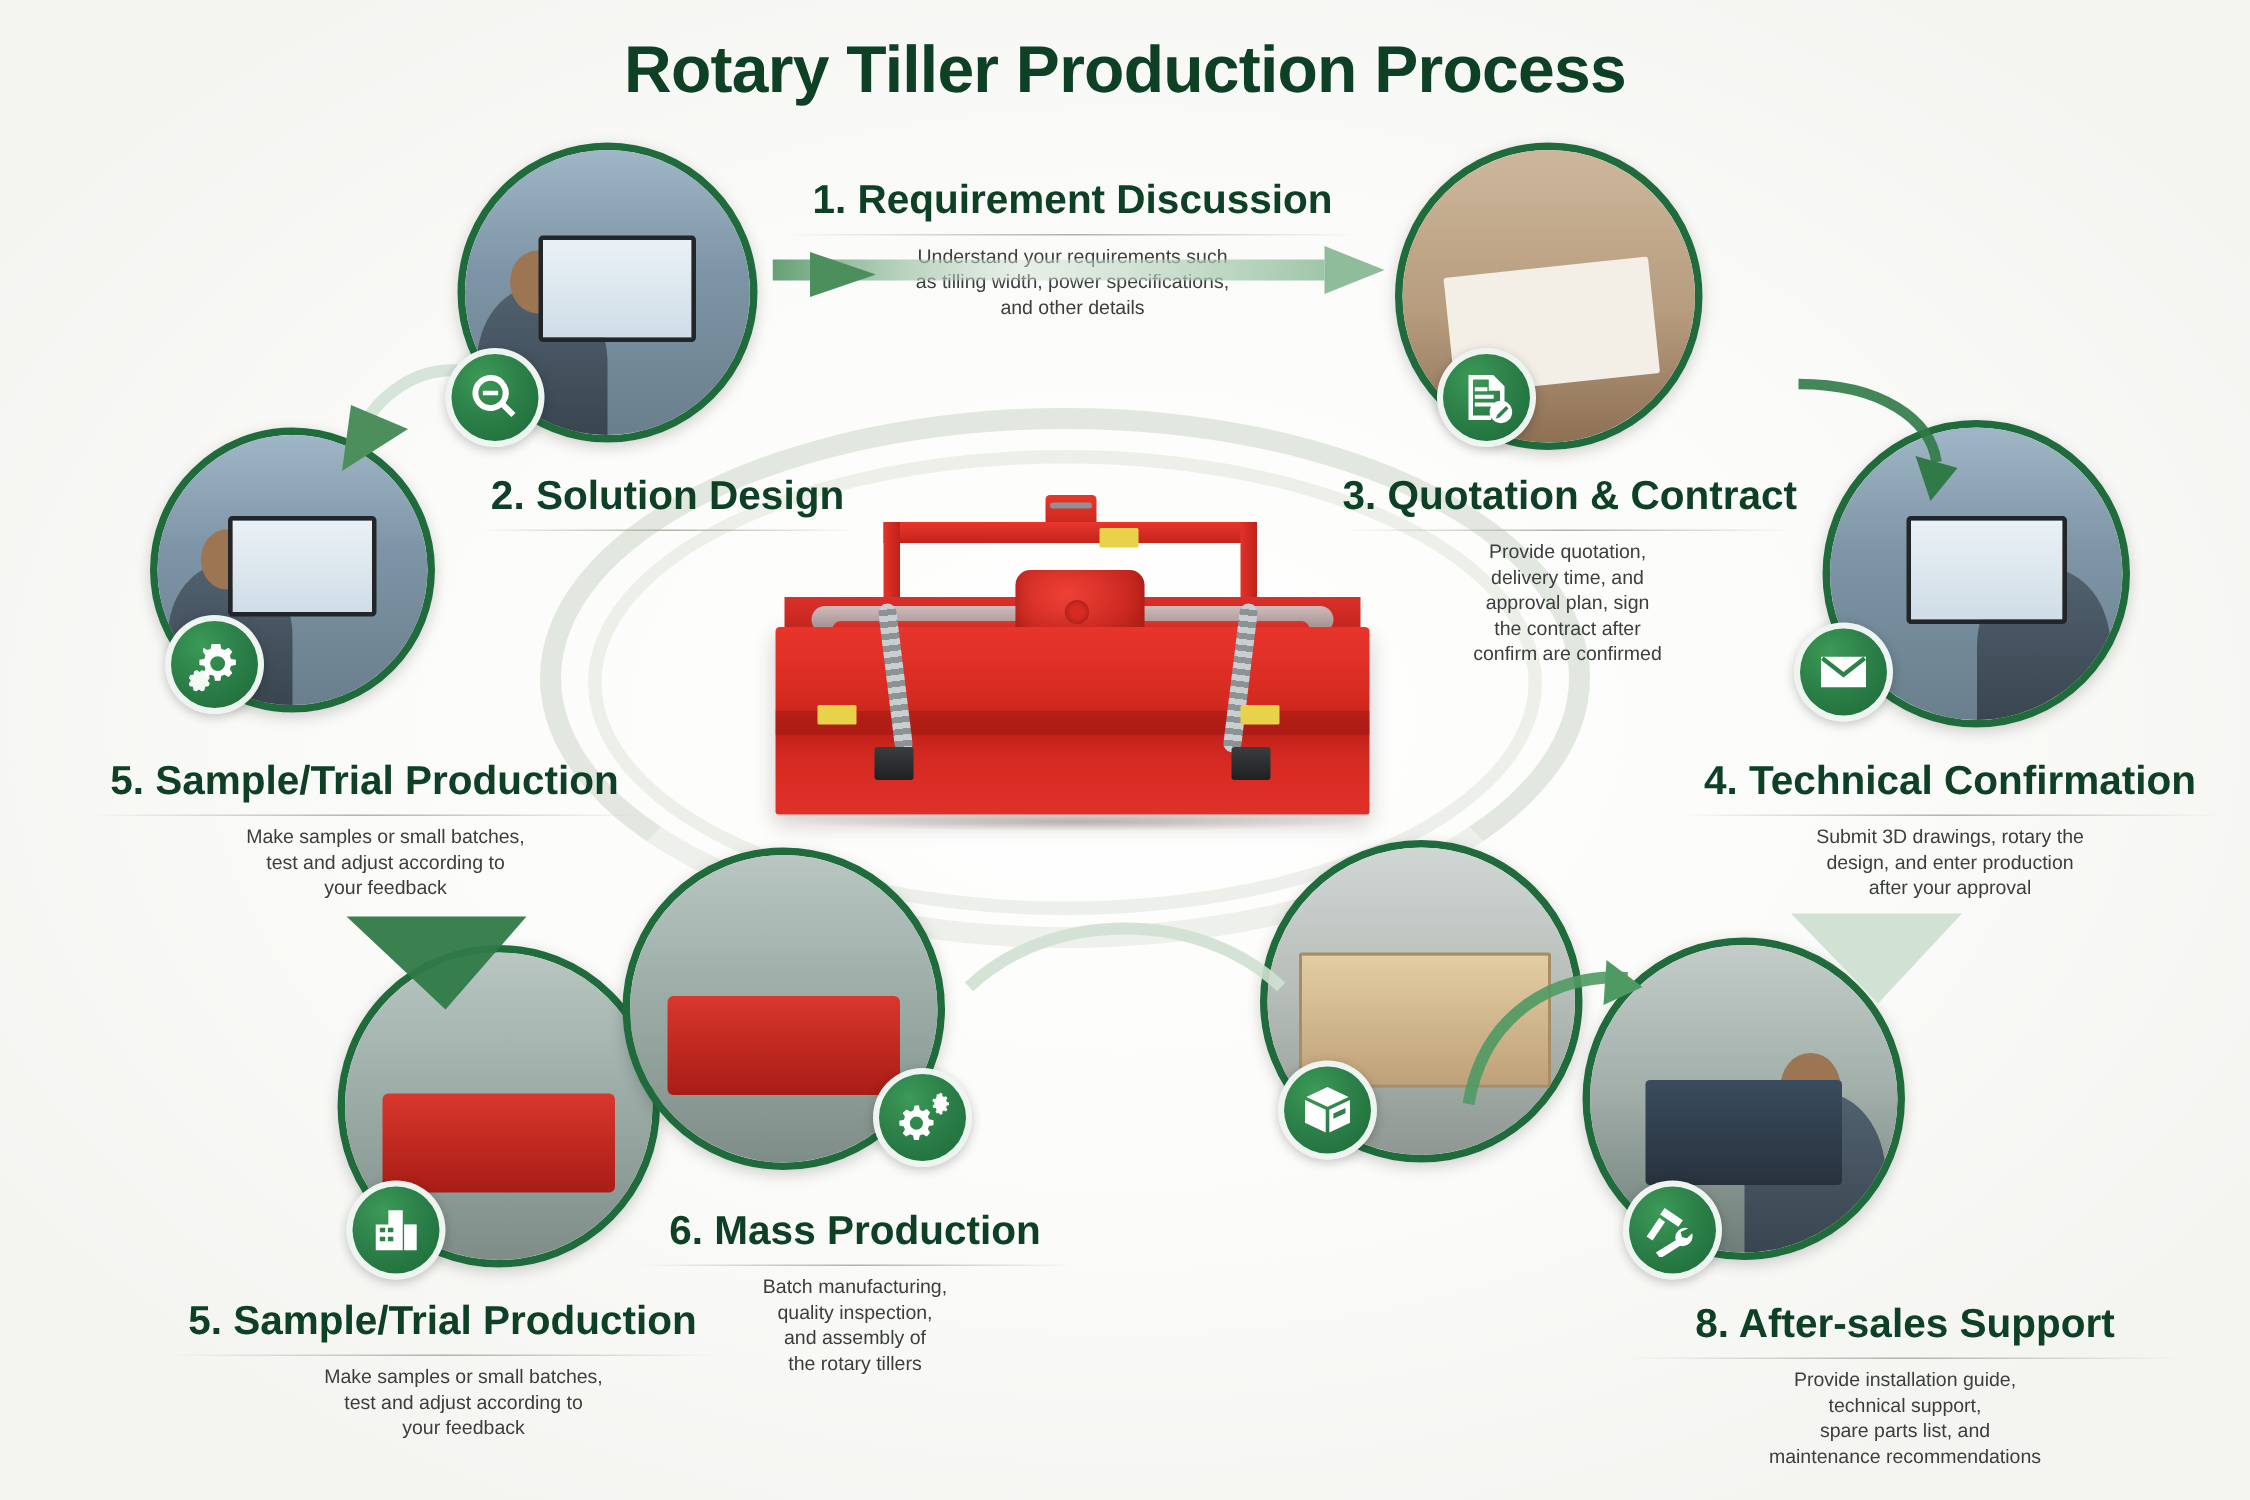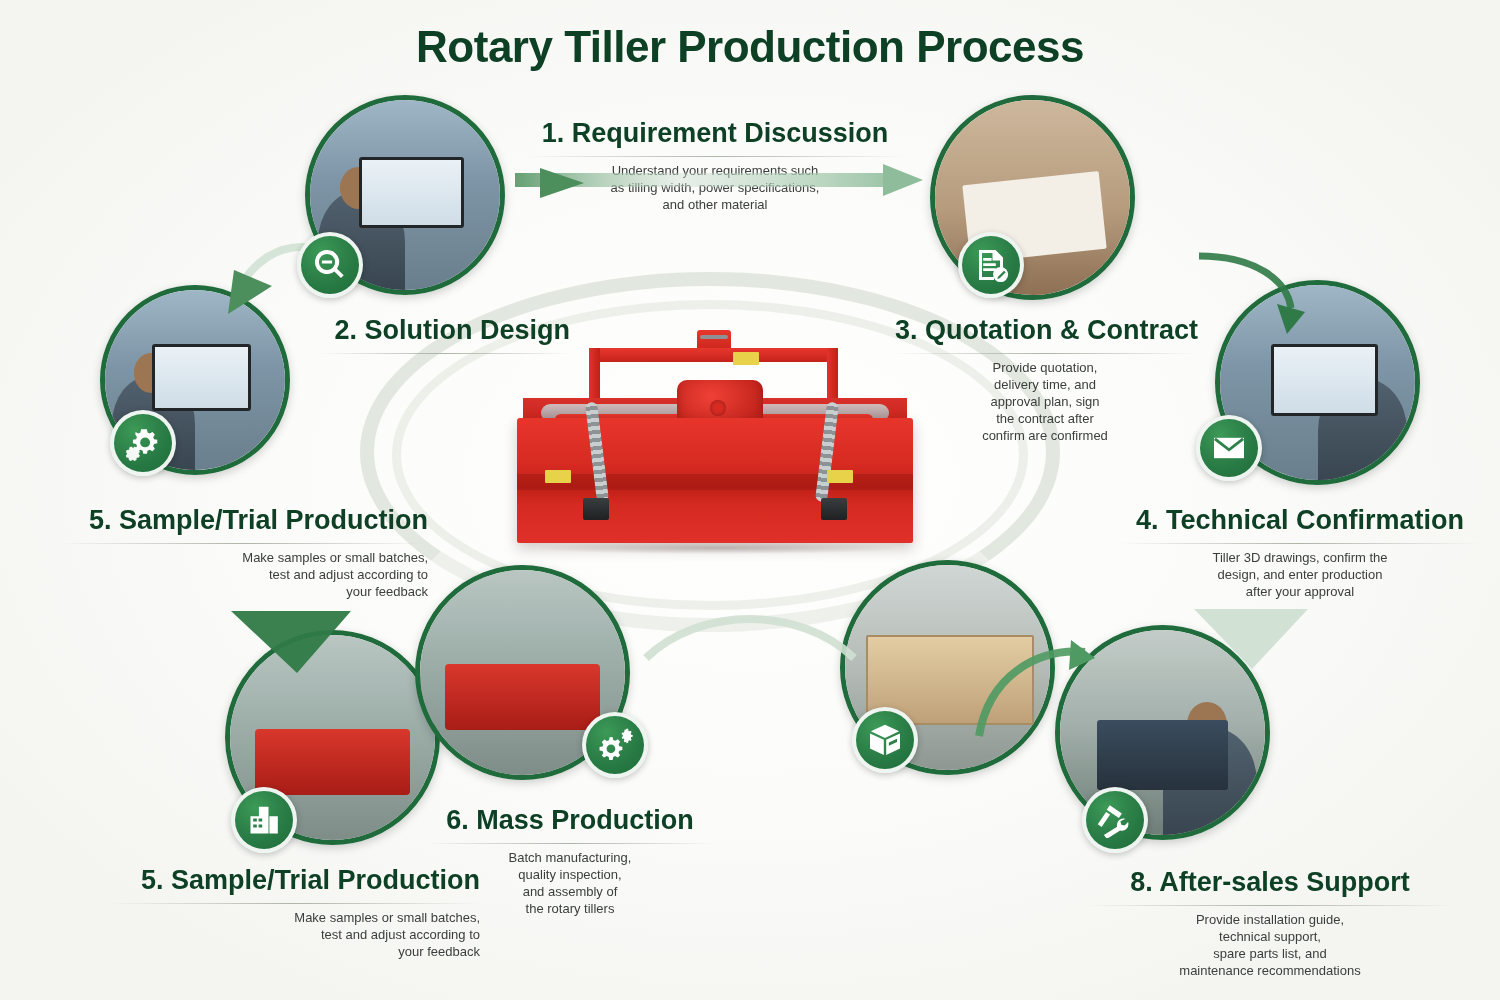--- a/index.html
+++ b/index.html
@@ -226,21 +226,21 @@
     height: 1px;
     background: linear-gradient(90deg, rgba(190,195,185,0), rgba(160,168,155,.85), rgba(190,195,185,0));
     margin: 7px 0 6px 0;
   }
   .step p {
     font-size: 13px;
     color: #3a3e3c;
     line-height: 1.30;
   }
   .ta-c { text-align: center; }
-  .ta-l { text-align: right; }
+  .ta-l { text-align: center; }
 
   
   .arrow { position: absolute; z-index: 4; }
   .arrow svg { display: block; }
 </style>
 </head>
 <body>
 
 <div id="stage">
 
@@ -432,21 +432,21 @@
       <path d="M19 11.2a4.4 4.4 0 0 0-5.6 5.3L4.6 22l2 2.6 8.8-5.6a4.4 4.4 0 0 0 5.3-5.6l-2.3 2.3-2.2-.6-.6-2.2z"></path>
     </svg>
   </div>
 
   <div class="step ta-c" style="left:525px; top:118px; width:380px;">
     <h2>1. Requirement Discussion</h2>
     <div class="rule"></div>
     <p>
       <span>Understand your requirements such</span><br>
       <span>as tilling width, power specifications,</span><br>
-      <span>and other material</span>
+      <span>and other details</span>
     </p>
   </div>
 
   <div class="step ta-l" style="left:320px; top:315px; width:250px;">
     <h2>2. Solution Design</h2>
     <div class="rule"></div>
   </div>
 
   <div class="step ta-c" style="left:895px; top:315px; width:300px;">
     <h2>3. Quotation &amp; Contract</h2>
@@ -457,21 +457,21 @@
       <span>approval plan, sign</span><br>
       <span>the contract after</span><br>
       <span>confirm are confirmed</span>
     </p>
   </div>
 
   <div class="step ta-c" style="left:1120px; top:505px; width:360px;">
     <h2>4. Technical Confirmation</h2>
     <div class="rule"></div>
     <p>
-      <span>Tiller 3D drawings, confirm the</span><br>
+      <span>Submit 3D drawings, rotary the</span><br>
       <span>design, and enter production</span><br>
       <span>after your approval</span>
     </p>
   </div>
 
   <div class="step ta-l" style="left:58px; top:505px; width:370px;">
     <h2>5. Sample/Trial Production</h2>
     <div class="rule"></div>
     <p style="padding-left:28px;">
       <span>Make samples or small batches,</span><br>

